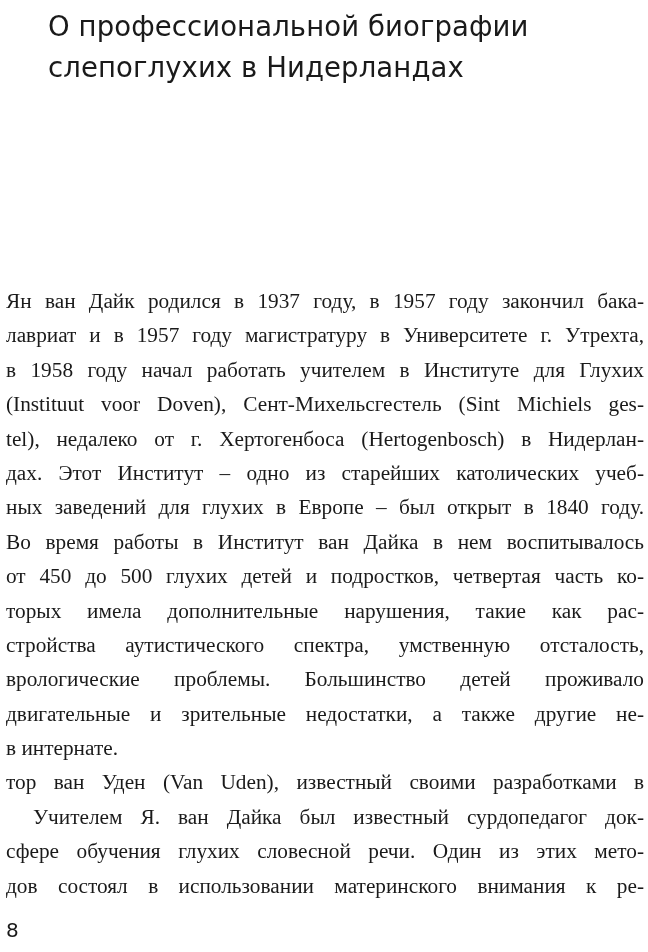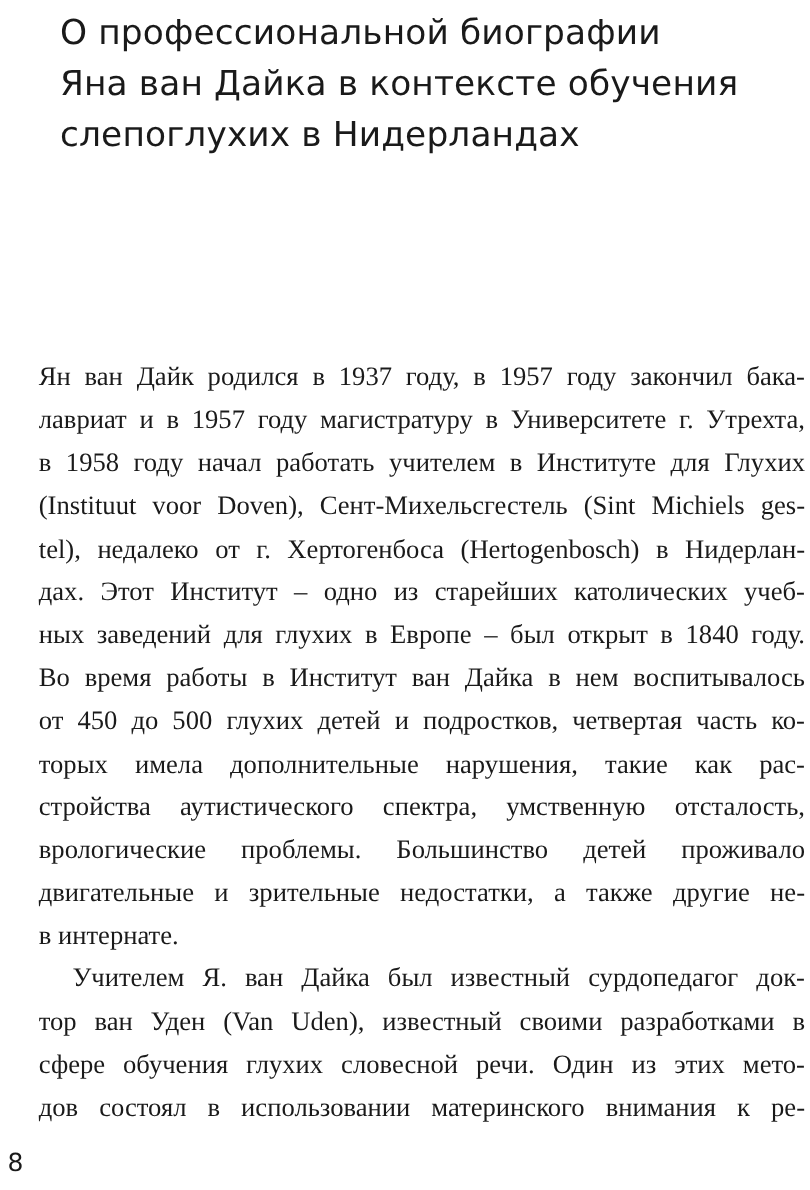--- a/index.html
+++ b/index.html
@@ -43,21 +43,20 @@
       font-size: 21.3px;
       line-height: 34.4px;
       color: #1a1a1a;
     }
     .body-text .line {
       display: block;
       white-space: nowrap;
       text-align: justify;
       text-align-last: justify;
       height: 34.4px;
-      margin-left: 25px;
     }
     .body-text .line.last {
       text-align: center;
       text-align-last: left;
     }
     .body-text .line.indent {
       padding-left: 27px;
     }
     .page-number {
       position: absolute;
@@ -69,21 +68,20 @@
       color: #1a1a1a;
     }
   </style>
 </head>
 <body>
 
 <div class="page">
 
   <h1 class="chapter-title">
     <span class="tline">О профессиональной биографии</span>
-    <span class="tline">Яна ван Дайка в контексте обучения</span>
     <span class="tline">слепоглухих в Нидерландах</span>
   </h1>
 
   <div class="body-text">
     <div class="paragraph">
       <span class="line">Ян ван Дайк родился в 1937 году, в 1957 году закончил бака-</span>
       <span class="line">лавриат и в 1957 году магистратуру в Университете г. Утрехта,</span>
       <span class="line">в 1958 году начал работать учителем в Институте для Глухих</span>
       <span class="line">(Instituut voor Doven), Сент-Михельсгестель (Sint Michiels ges-</span>
       <span class="line">tel), недалеко от г. Хертогенбоса (Hertogenbosch) в Нидерлан-</span>
@@ -91,22 +89,22 @@
       <span class="line">ных заведений для глухих в Европе – был открыт в 1840 году.</span>
       <span class="line">Во время работы в Институт ван Дайка в нем воспитывалось</span>
       <span class="line">от 450 до 500 глухих детей и подростков, четвертая часть ко-</span>
       <span class="line">торых имела дополнительные нарушения, такие как рас-</span>
       <span class="line">стройства аутистического спектра, умственную отсталость,</span>
       <span class="line">врологические проблемы. Большинство детей проживало</span>
       <span class="line">двигательные и зрительные недостатки, а также другие не-</span>
       <span class="line last">в интернате.</span>
     </div>
     <div class="paragraph">
+      <span class="line">тор ван Уден (Van Uden), известный своими разработками в</span>
       <span class="line indent">Учителем Я. ван Дайка был известный сурдопедагог док-</span>
-      <span class="line">тор ван Уден (Van Uden), известный своими разработками в</span>
       <span class="line">сфере обучения глухих словесной речи. Один из этих мето-</span>
       <span class="line">дов состоял в использовании материнского внимания к ре-</span>
     </div>
   </div>
 
   <div class="page-number">8</div>
 
 </div>
 
 </body></html>

